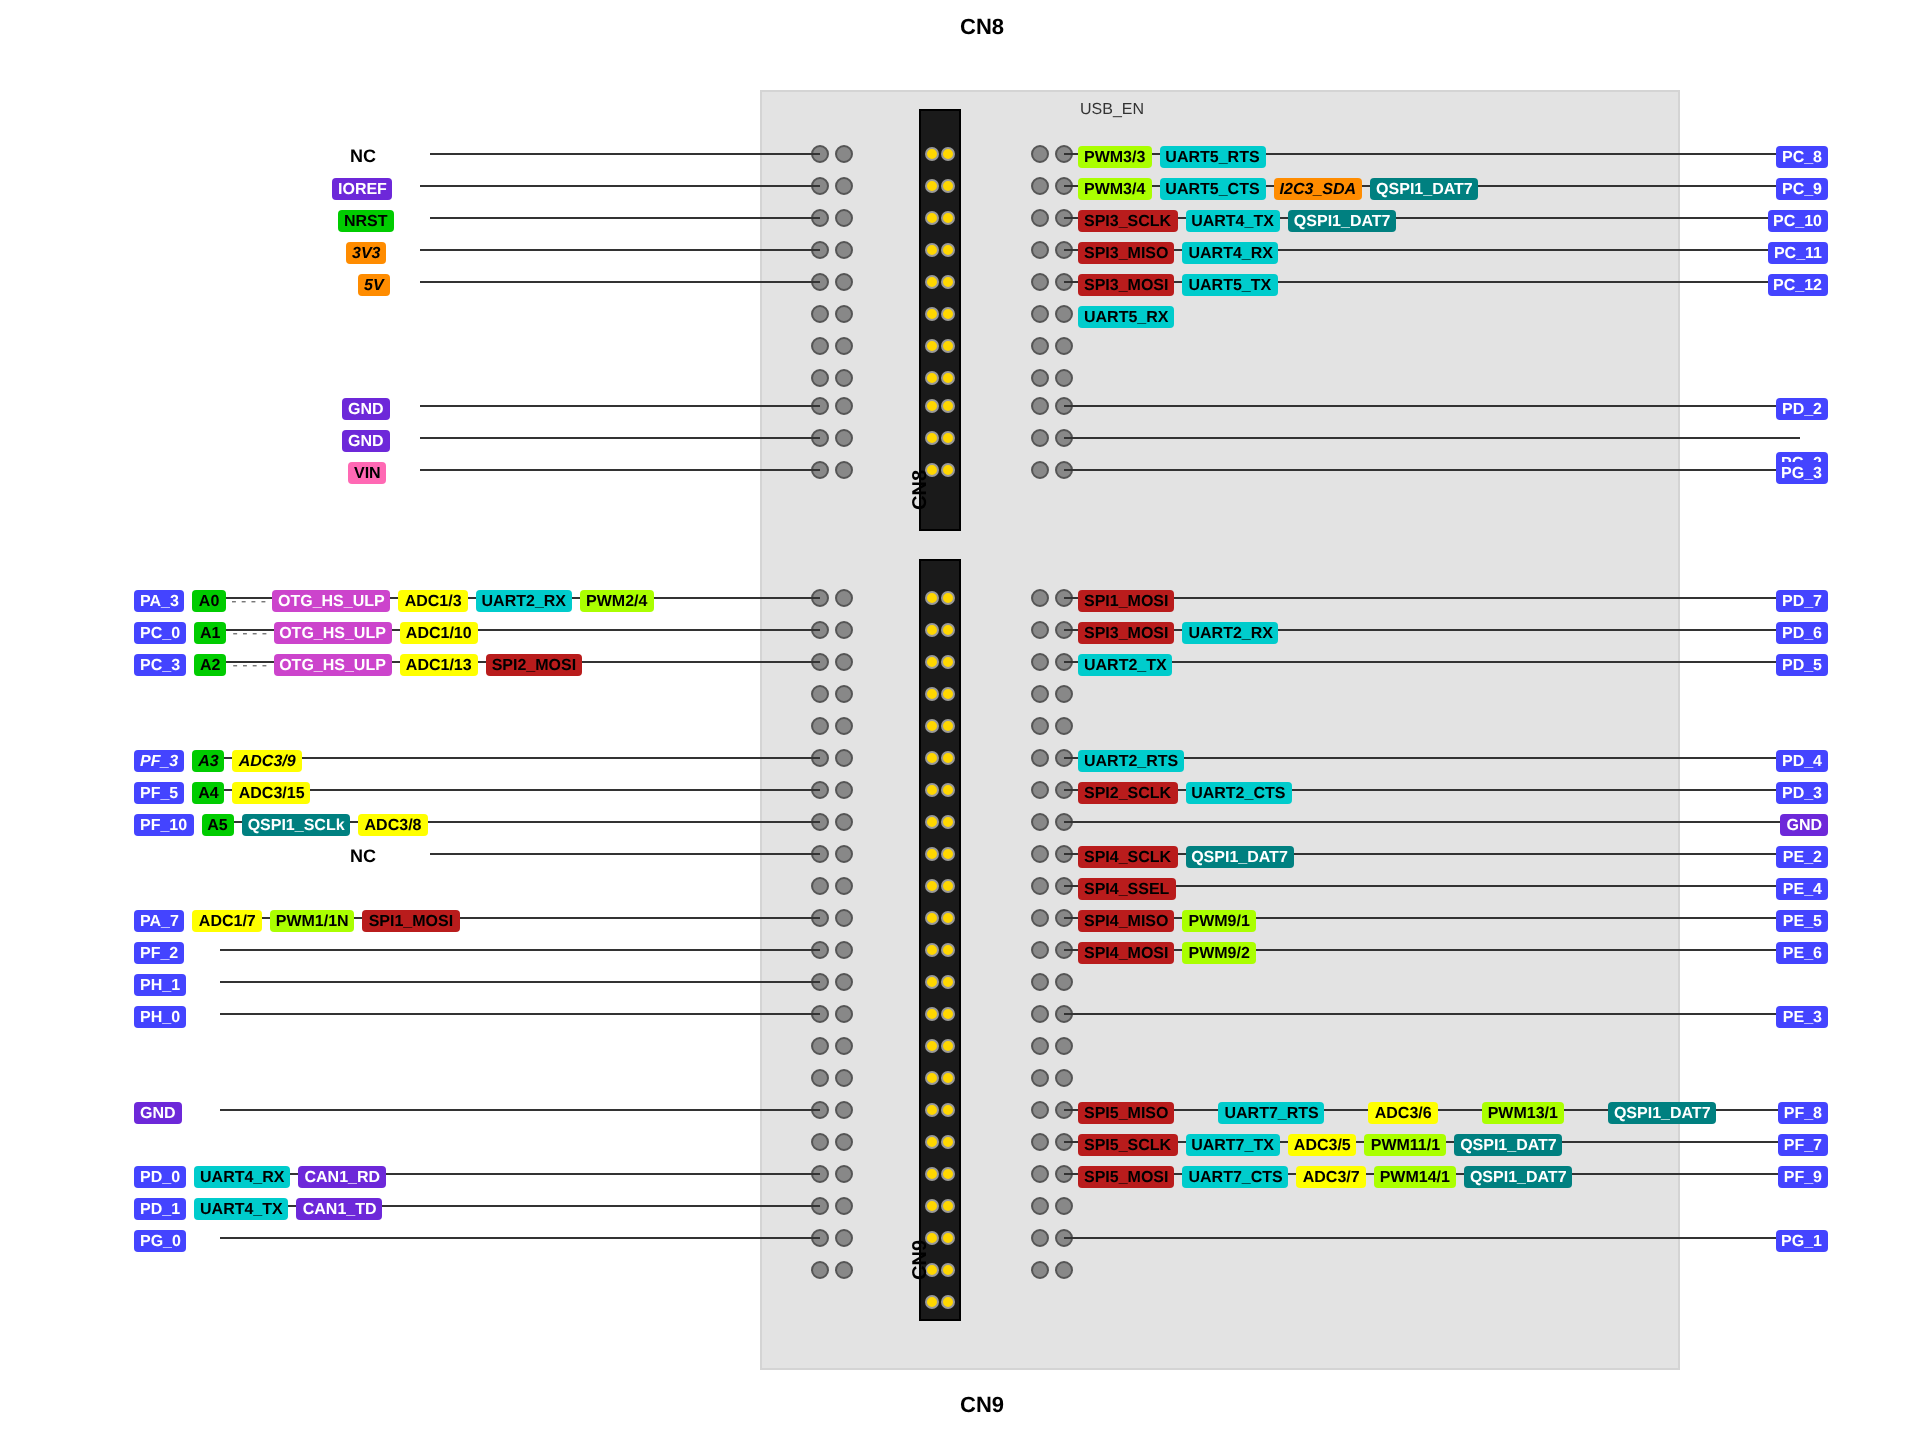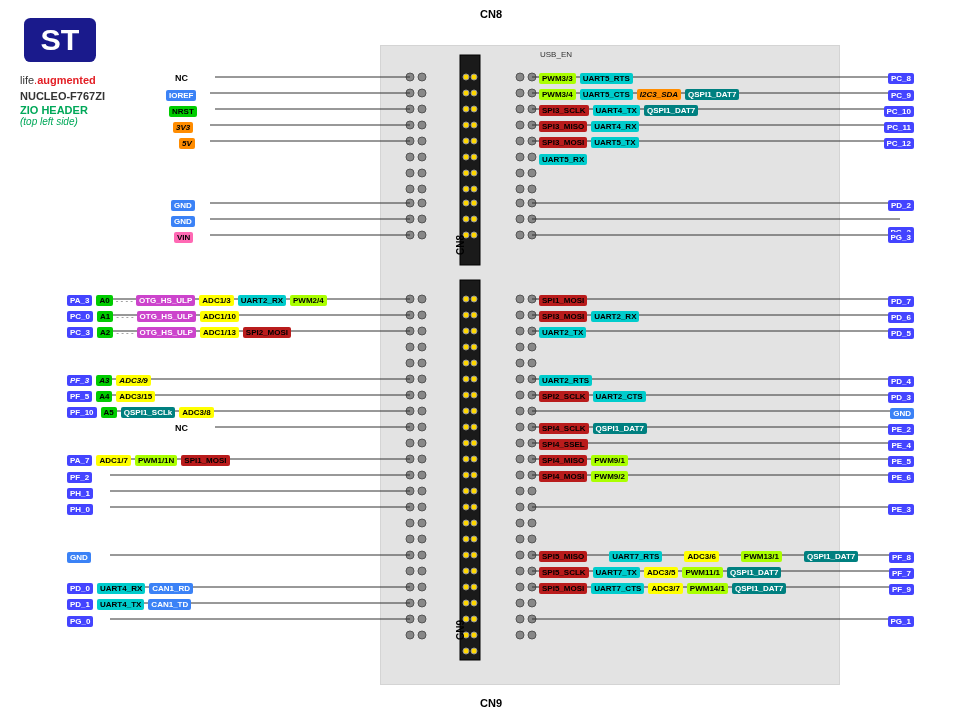--- a/index.html
+++ b/index.html
@@ -84,21 +84,21 @@
       margin: 0 1px;
       white-space: nowrap;
     }
 
     
     .bg-green { background-color: #00cc00; color: #000; }
     .bg-yellow { background-color: #ffff00; color: #000; }
     .bg-orange { background-color: #ff8c00; color: #000; font-style: italic; }
     .bg-pink { background-color: #ff69b4; color: #000; }
     .bg-purple { background-color: #cc44cc; color: #fff; }
-    .bg-red { background-color: #3b82f6; color: #fff; }
+    .bg-red { background-color: #6d28d9; color: #fff; }
     .bg-cyan { background-color: #00cccc; color: #000; }
     .bg-blue { background-color: #4444ff; color: #fff; }
     .bg-teal { background-color: #008080; color: #fff; }
     .bg-lime { background-color: #aaff00; color: #000; }
     .bg-salmon { background-color: #b91c1c; color: #000; }
 
     
     .section-label {
       position: absolute;
       font-size: 11px;
@@ -118,32 +118,20 @@
     }
 
   </style>
 </head>
 <body>
 
 <div id="diagram">
 
   <div class="board-bg"></div>
 
-  <div id="logo-area">
-    <svg class="st-logo" viewBox="0 0 100 65">
-      <rect x="5" y="5" width="90" height="55" rx="8" fill="#1a1a8c"></rect>
-      <text x="50" y="45" text-anchor="middle" fill="white" font-size="38" font-weight="bold" font-family="Arial">ST</text>
-    </svg>
-    <div class="life-augmented">
-      <span class="life">life</span><span class="dot">.</span><span class="augmented">augmented</span>
-    </div>
-    <div class="board-name">NUCLEO-F767ZI</div>
-    <div class="header-name">ZIO HEADER</div>
-    <div class="top-side">(top left side)</div>
-  </div>
 
   <div class="section-label" style="left:480px;top:8px;">CN8</div>
 
   <div class="section-label" style="left:480px;top:697px;">CN9</div>
 
   <div style="position:absolute;top:50px;left:540px;font-size:8px;color:#333;">USB_EN</div>
 
   <svg id="lines-svg">
 
     <g>

